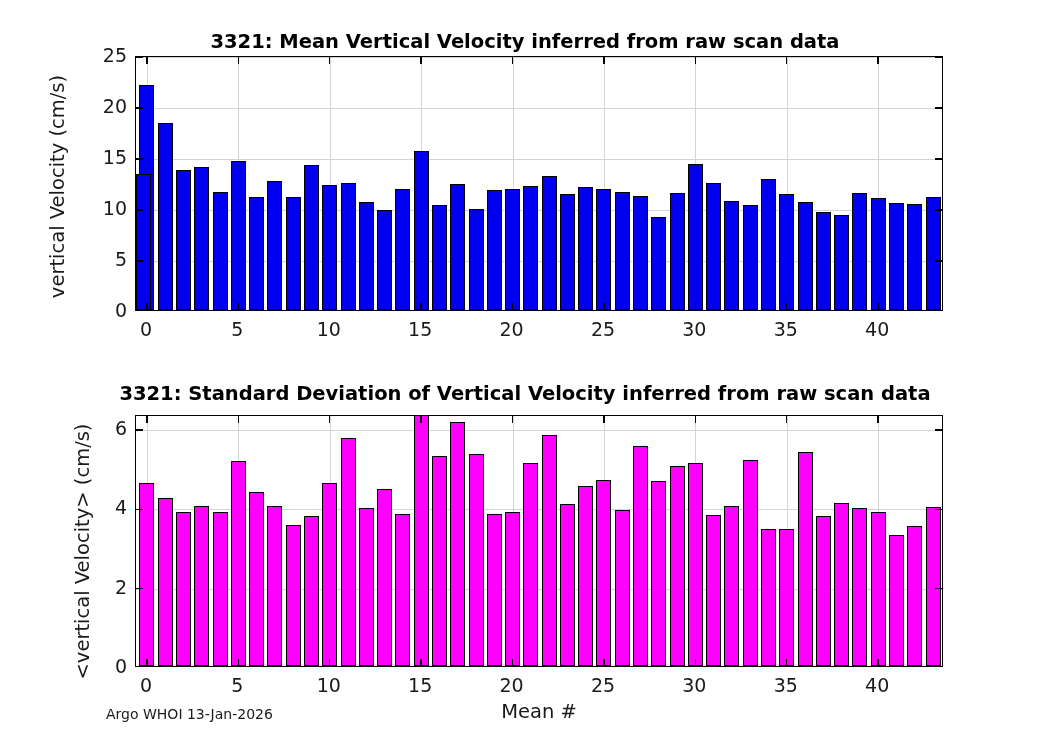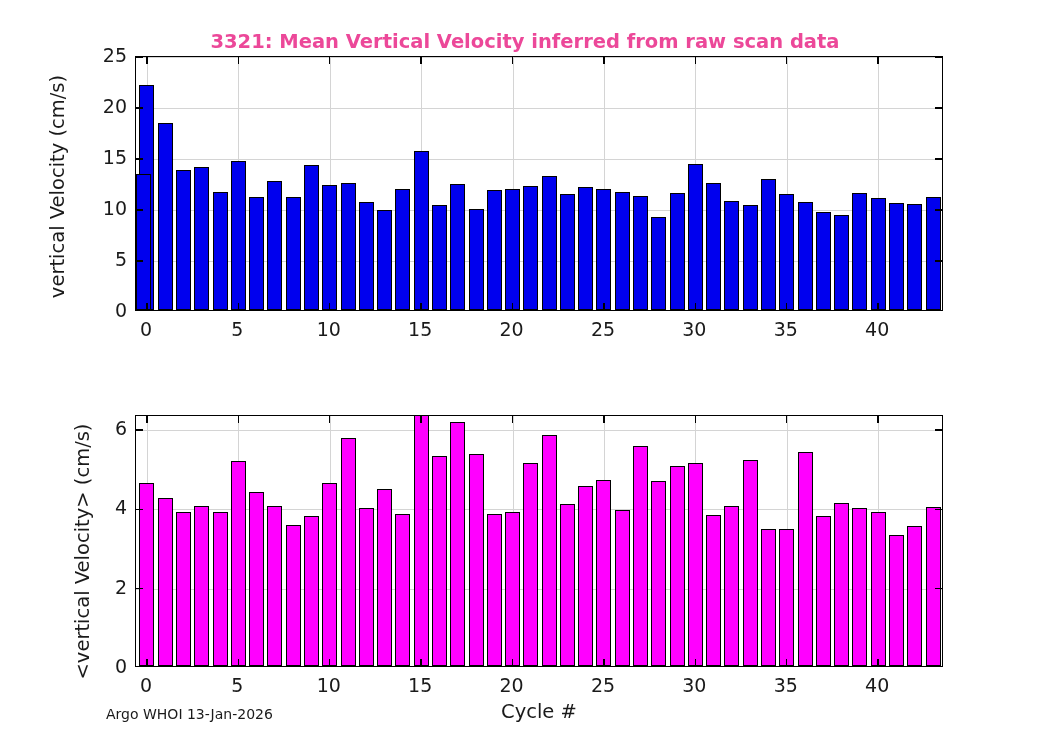--- a/index.html
+++ b/index.html
@@ -7,21 +7,21 @@
     width:1050px;height:750px;background:#ffffff;
     font-family:"DejaVu Sans","Liberation Sans",sans-serif;
     overflow:hidden;position:relative;
   }
   .figure{position:absolute;inset:0;}
 
   
   .panel{position:absolute;}
   .plot-title{
     position:absolute;left:0;right:0;top:0;
-    text-align:center;font-weight:bold;font-size:19.5px;color:#ec4899;
+    text-align:center;font-weight:bold;font-size:19.5px;color:#000000;
     white-space:nowrap;
   }
   .axes{
     position:absolute;
     border:1.4px solid #000;
     background:#ffffff;
     box-sizing:border-box;
     overflow:hidden;
   }
   .grid-h,.grid-v{position:absolute;background:#d4d4d4;}
@@ -175,20 +175,21 @@
       <div class="xlabel-txt" style="left: 298.774px; width: 60px; top: 318px;">10</div>
       <div class="xlabel-txt" style="left: 390.176px; width: 60px; top: 318px;">15</div>
       <div class="xlabel-txt" style="left: 481.579px; width: 60px; top: 318px;">20</div>
       <div class="xlabel-txt" style="left: 572.982px; width: 60px; top: 318px;">25</div>
       <div class="xlabel-txt" style="left: 664.385px; width: 60px; top: 318px;">30</div>
       <div class="xlabel-txt" style="left: 755.787px; width: 60px; top: 318px;">35</div>
       <div class="xlabel-txt" style="left: 847.19px; width: 60px; top: 318px;">40</div>
     </div>
 
   <div class="panel" id="panel2" style="left:0;top:360px;width:1050px;height:390px;">
+    <div class="plot-title" style="top:22px;">3321: Standard Deviation of Vertical Velocity inferred from raw scan data</div>
 
     <div class="axis-name-y" style="left:-63px;top:180px;width:290px;">&lt;vertical Velocity&gt; (cm/s)</div>
 
     <div class="axes" id="axes2" style="left:135px;top:55px;width:808px;height:252px;">
         <div class="grid-h" style="top: 172.63px;"></div>
         <div class="grid-h" style="top: 93.2598px;"></div>
         <div class="grid-h" style="top: 13.8898px;"></div>
         <div class="grid-v" style="left: 10.9683px;"></div>
         <div class="grid-v" style="left: 102.371px;"></div>
         <div class="grid-v" style="left: 193.774px;"></div>
@@ -261,21 +262,21 @@
         <div class="tick-x" style="left: 467.282px;"></div>
         <div class="tick-x t" style="left: 467.282px;"></div>
         <div class="tick-x" style="left: 558.685px;"></div>
         <div class="tick-x t" style="left: 558.685px;"></div>
         <div class="tick-x" style="left: 650.087px;"></div>
         <div class="tick-x t" style="left: 650.087px;"></div>
         <div class="tick-x" style="left: 741.49px;"></div>
         <div class="tick-x t" style="left: 741.49px;"></div>
       </div>
 
-    <div class="axis-name-x" style="left:135px;top:340px;width:808px;">Cycle #</div>
+    <div class="axis-name-x" style="left:135px;top:340px;width:808px;">Mean #</div>
   <div class="ylabel-txt" style="left: 77px; width: 50px; top: 295px;">0</div>
       <div class="ylabel-txt" style="left: 77px; width: 50px; top: 215.63px;">2</div>
       <div class="ylabel-txt" style="left: 77px; width: 50px; top: 136.26px;">4</div>
       <div class="ylabel-txt" style="left: 77px; width: 50px; top: 56.8898px;">6</div>
       <div class="xlabel-txt" style="left: 115.968px; width: 60px; top: 314px;">0</div>
       <div class="xlabel-txt" style="left: 207.371px; width: 60px; top: 314px;">5</div>
       <div class="xlabel-txt" style="left: 298.774px; width: 60px; top: 314px;">10</div>
       <div class="xlabel-txt" style="left: 390.176px; width: 60px; top: 314px;">15</div>
       <div class="xlabel-txt" style="left: 481.579px; width: 60px; top: 314px;">20</div>
       <div class="xlabel-txt" style="left: 572.982px; width: 60px; top: 314px;">25</div>

